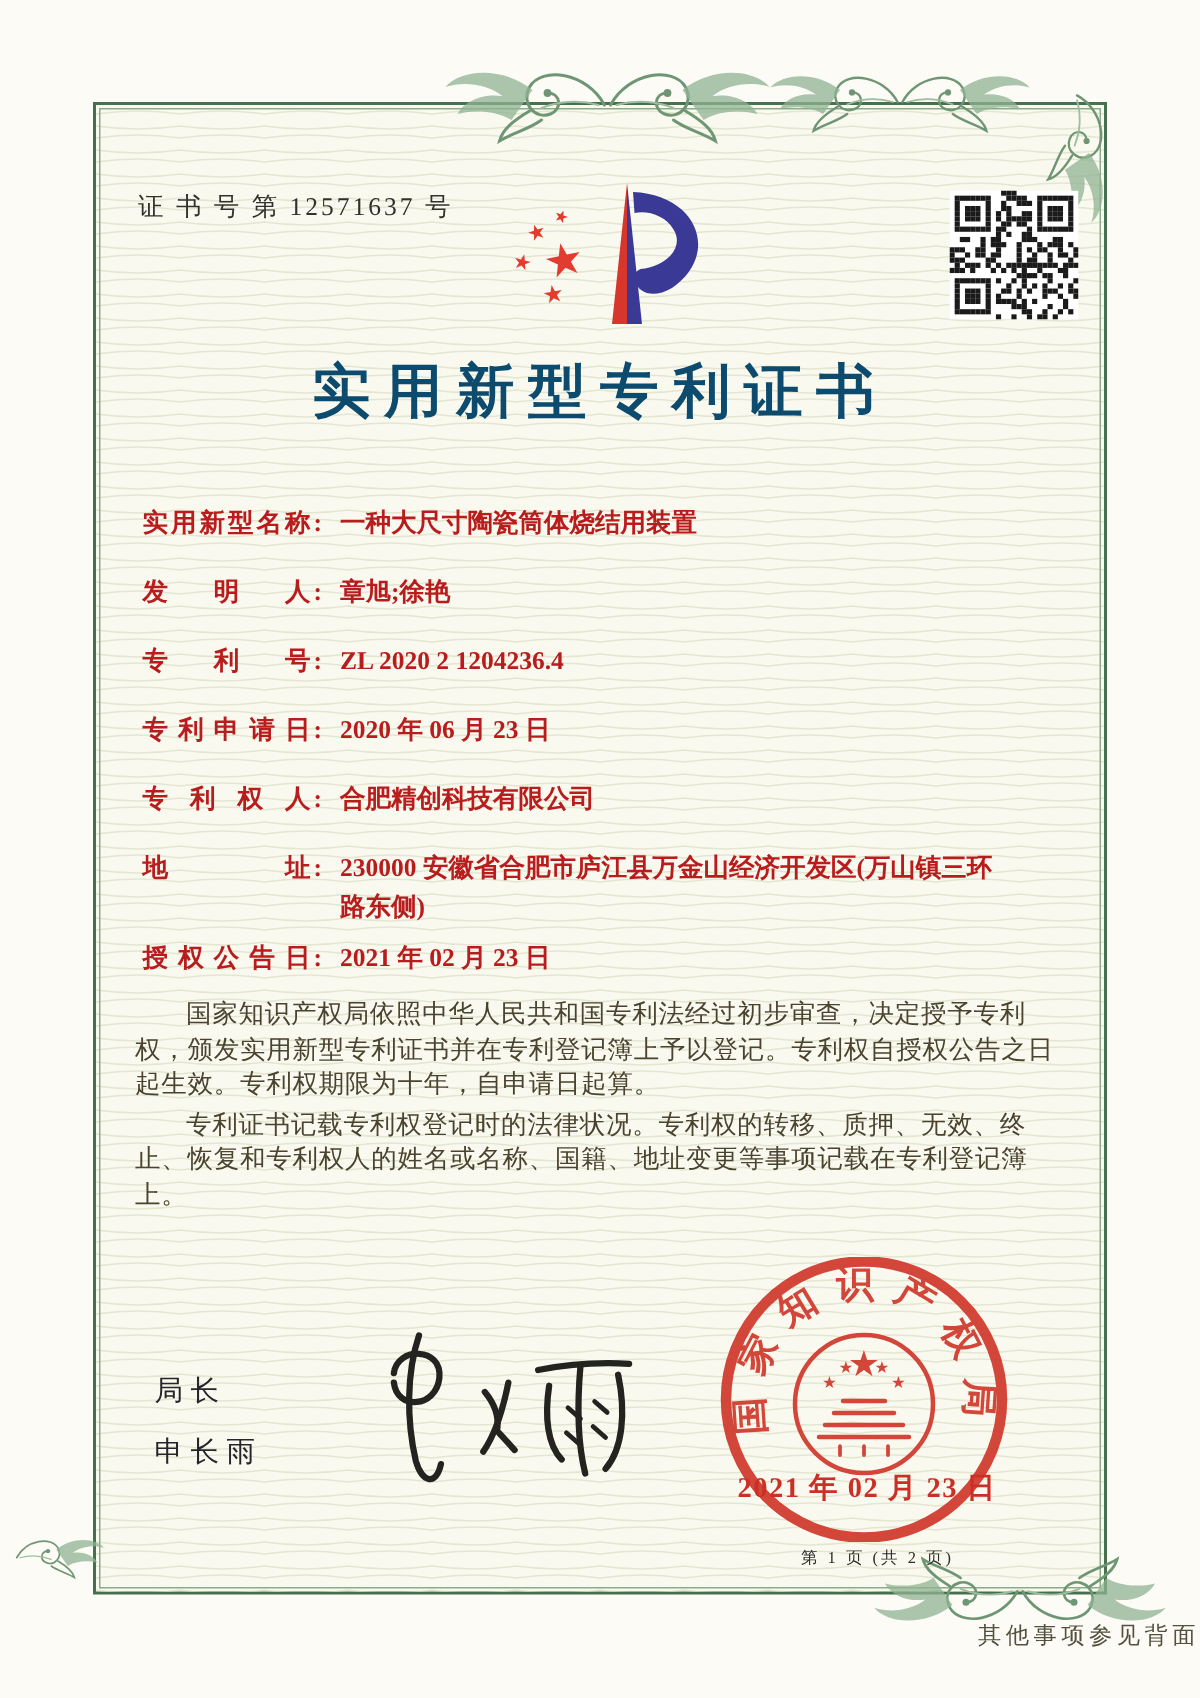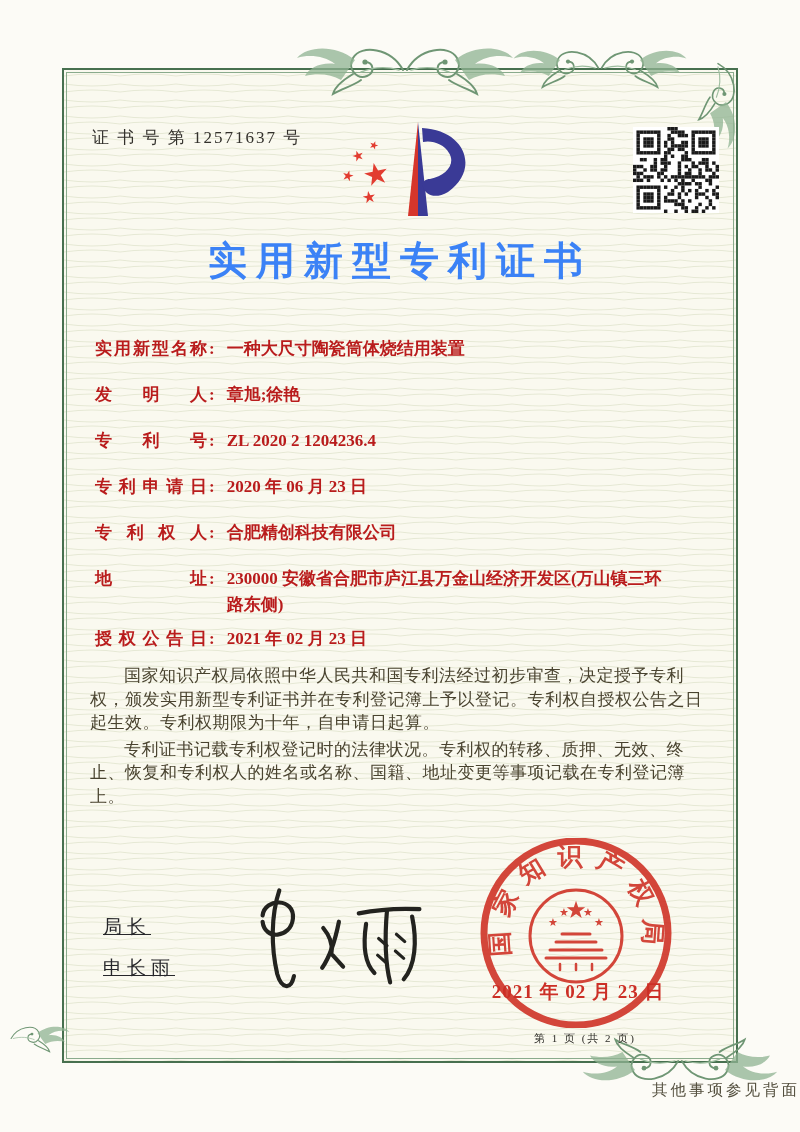--- a/index.html
+++ b/index.html
@@ -8,38 +8,38 @@
   
   .inner-border{position:absolute;left:62px;top:68px;width:672px;height:991px;
         border:2px solid #47704f;background:#faf9ef;z-index:0;}
   .inner-line{position:absolute;left:2px;top:2px;right:2px;bottom:2px;border:1px solid #8aab8c;}
   .guilloche{position:absolute;left:0;top:0;width:100%;height:100%;}
   .ornaments{position:absolute;left:0;top:0;width:800px;height:1132px;z-index:2;pointer-events:none;}
   .cert-no{position:absolute;left:92px;top:126px;font-size:17px;letter-spacing:2px;z-index:3;color:#33312c;}
   .logo{position:absolute;left:326px;top:114px;width:152px;height:112px;z-index:3;}
   .qr{position:absolute;left:633px;top:127px;width:86px;height:86px;z-index:3;}
   .title{position:absolute;left:0;top:234px;width:800px;text-align:center;font-size:39px;
-        font-weight:700;letter-spacing:9px;color:#3b82f6;z-index:3;}
+        font-weight:700;letter-spacing:9px;color:#0c4a6e;z-index:3;}
   .fields{position:absolute;left:95px;top:336px;width:620px;font-size:17px;z-index:3;color:#b91c1c;font-weight:bold;}
   .row{margin-bottom:20px;line-height:26px;white-space:nowrap;}
   .label{display:inline-block;width:112px;text-align:justify;text-align-last:justify;vertical-align:top;}
   .colon{display:inline-block;margin:0 12px 0 2px;vertical-align:top;}
   .value{display:inline-block;vertical-align:top;white-space:normal;}
   .value.wide{width:442px;}
   .row.addr{margin-bottom:8px;}
   .grant{display:flex;}
   .pair1{width:255px;flex:none;white-space:nowrap;}
   .pair2{white-space:nowrap;}
   .pair2 .label{width:98px;}
   .paragraphs{position:absolute;left:90px;top:664px;width:622px;font-size:17px;line-height:23.5px;
         color:#49432f;letter-spacing:0.5px;z-index:3;}
   .paragraphs p{margin:0 0 3px 0;text-indent:2em;}
   .signer{position:absolute;left:103px;top:914px;z-index:3;
         font-family:"Liberation Sans","DejaVu Sans",sans-serif;font-size:19px;letter-spacing:5px;color:#26262a;}
-  .signer div{margin-bottom:15px;text-decoration:underline;}
+  .signer div{margin-bottom:15px;}
   .signature{position:absolute;left:222px;top:882px;width:215px;height:115px;z-index:4;}
   .seal{position:absolute;left:476px;top:838px;width:200px;height:190px;z-index:3;opacity:0.92;}
   .seal-date{position:absolute;left:488px;top:979px;width:180px;text-align:center;z-index:5;
         font-size:19px;font-weight:700;color:#cc2f26;letter-spacing:1px;}
   .page-no{position:absolute;left:0;top:1031px;width:636px;text-align:right;font-size:11px;
         letter-spacing:2px;z-index:3;color:#2f2e29;}
   .back-note{position:absolute;left:0;top:1080px;width:800px;text-align:right;font-size:15.5px;
         letter-spacing:3px;color:#54503f;z-index:3;}
 </style>
 </head>

